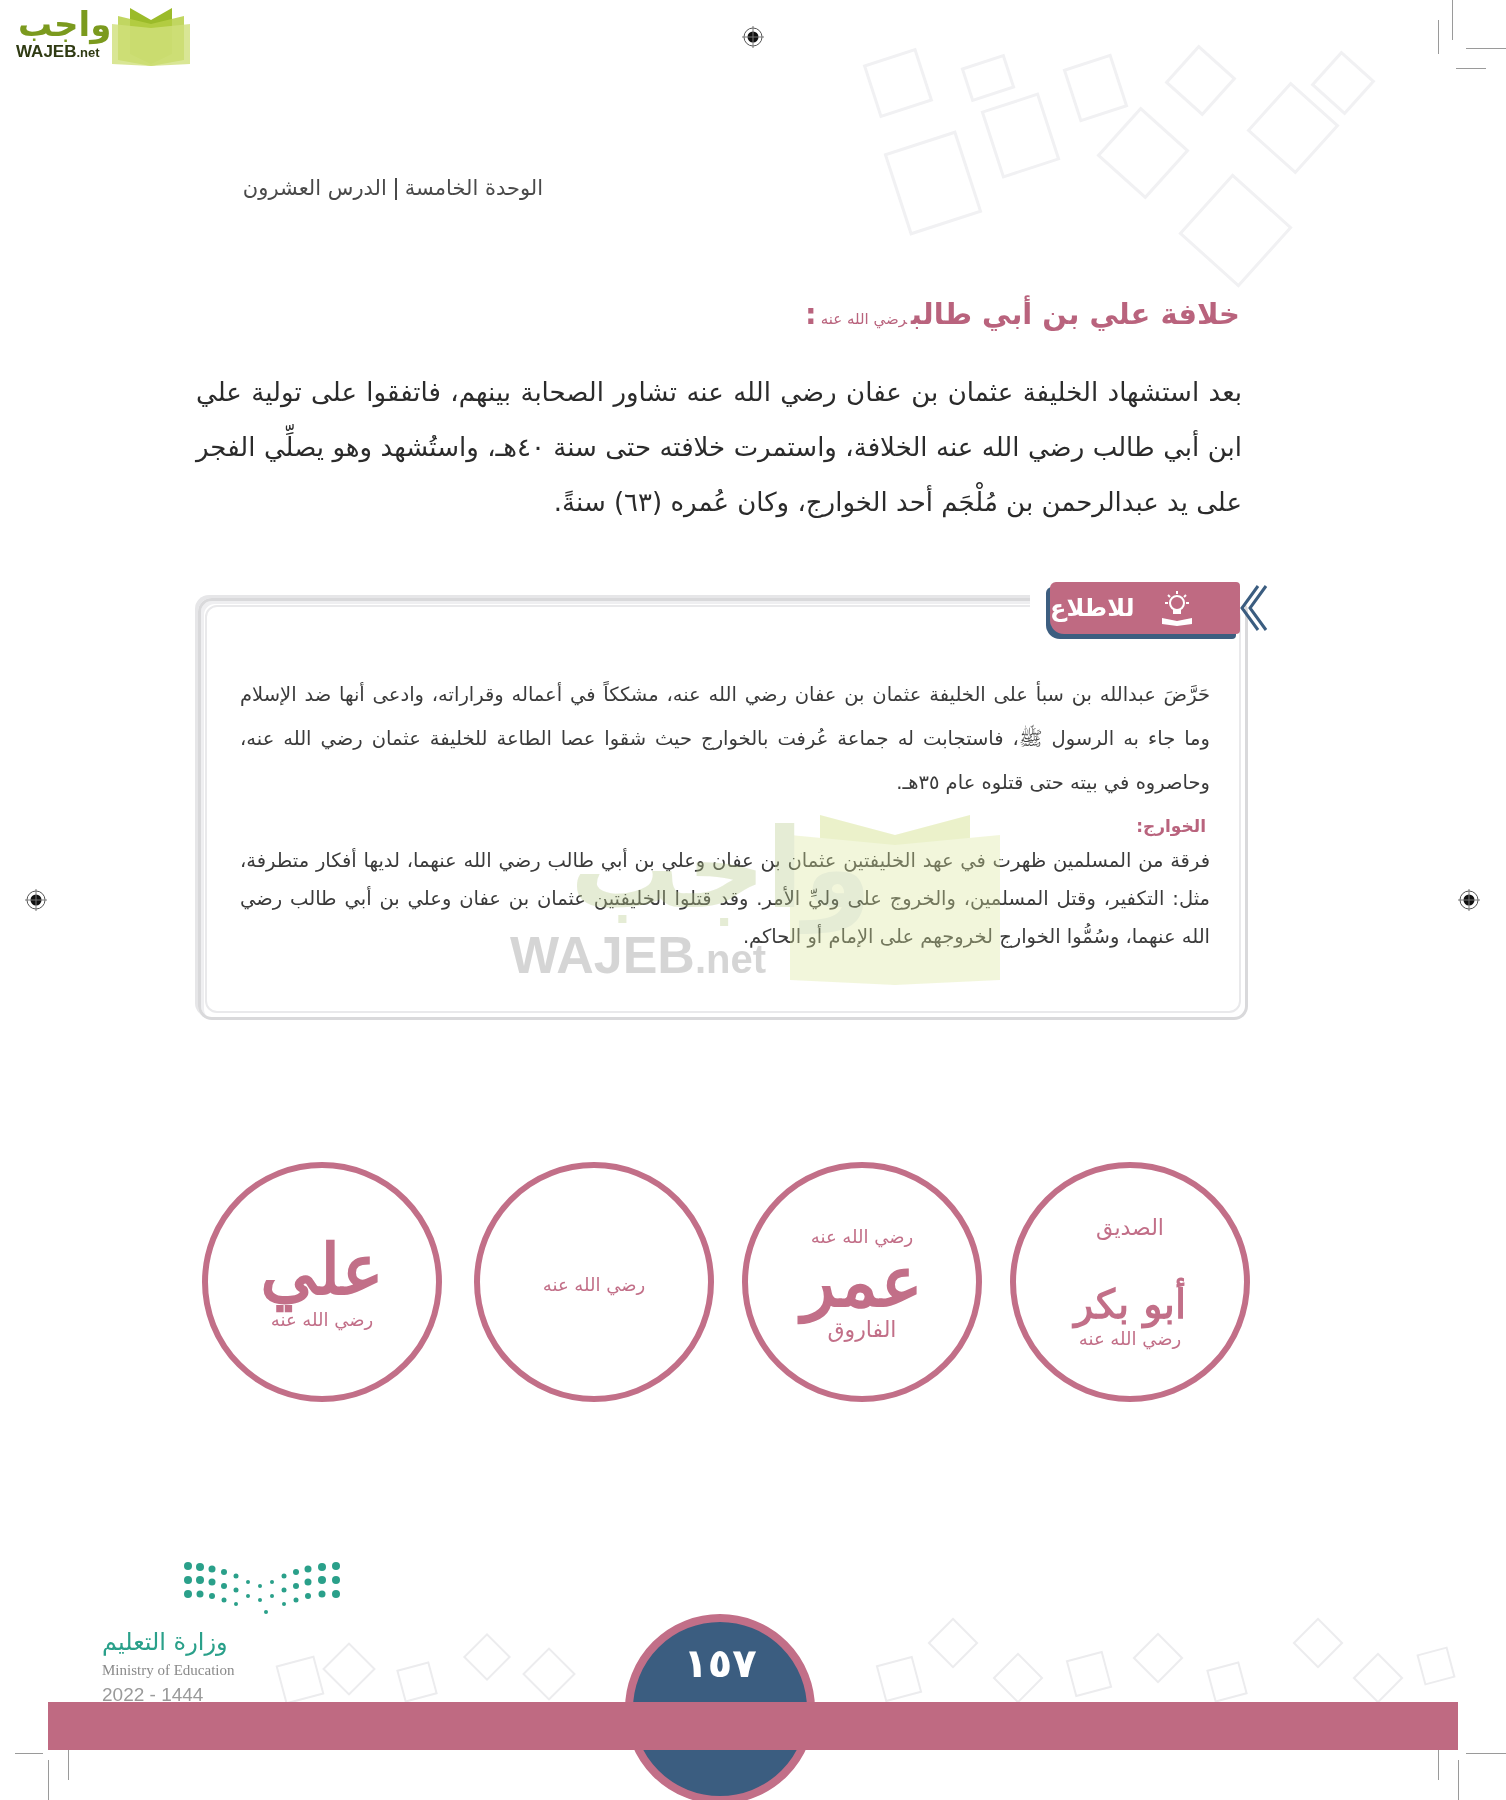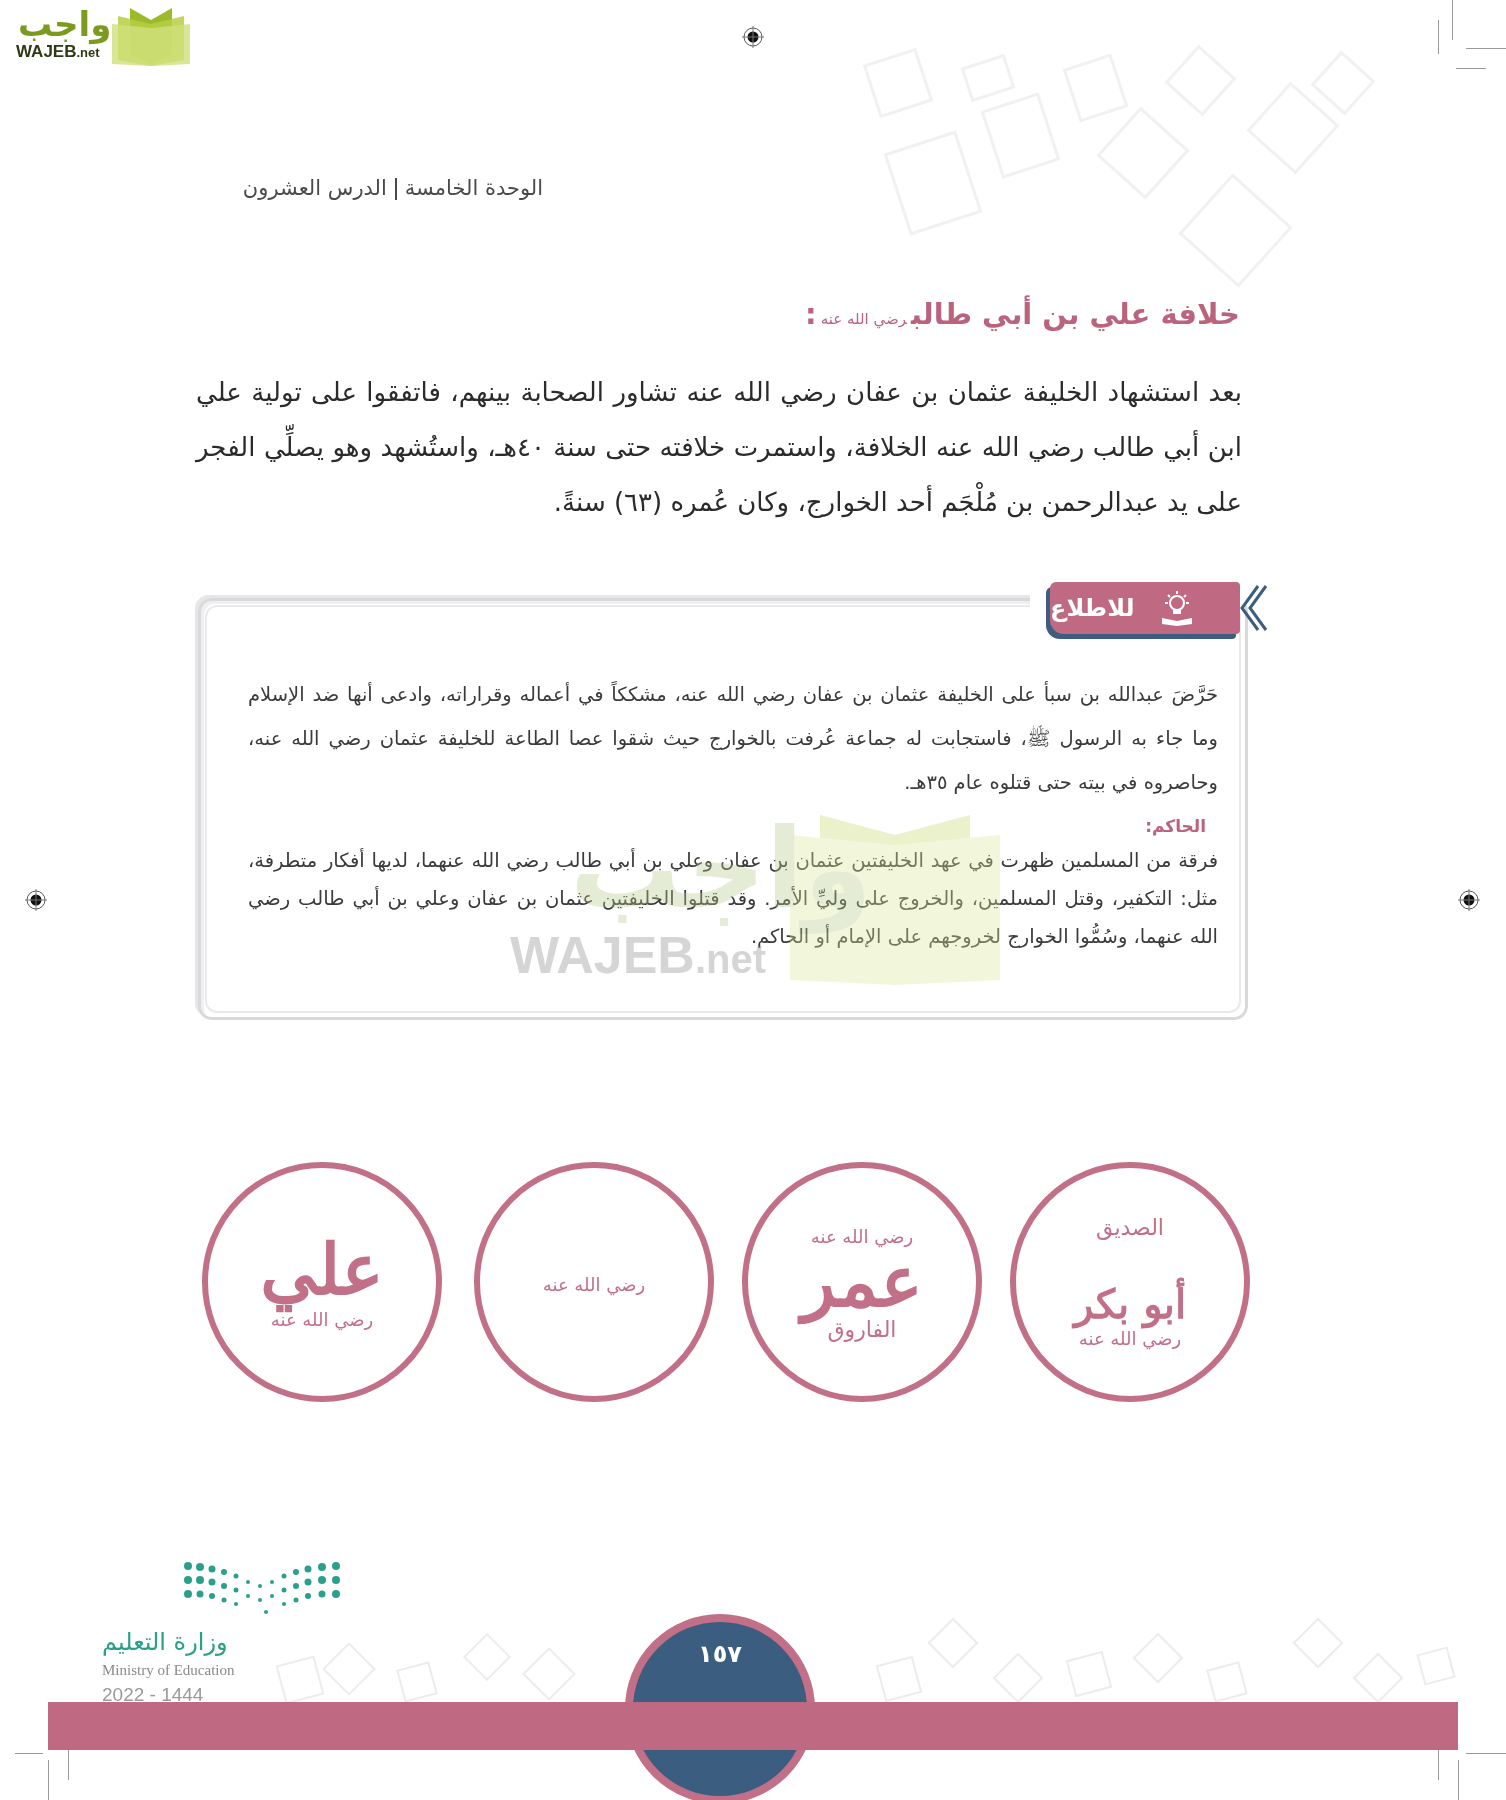--- a/index.html
+++ b/index.html
@@ -50,36 +50,36 @@
     right:266px; top:582px; width:190px; height:52px;
     background:#bf6a82; border-radius:6px 4px 4px 14px;
     box-shadow: -4px 5px 0 #3d5e80;
     display:flex; align-items:center; justify-content:flex-end; padding-right:44px; box-sizing:border-box;
   }
   .badge-label { color:#fff; font-size:24px; font-weight:bold; }
   .badge-bulb { position:absolute; right:46px; top:8px; width:34px; height:36px; }
   .badge-chevron { position:absolute; right:-28px; top:0; width:30px; height:52px; }
   .badge .badge-label { margin-right:50px; }
 
-  .box-text { right:288px; width:970px; font-size:19.5px; color:#3b3b3b; line-height:38px; text-align:justify; text-align-last:right; }
+  .box-text { right:296px; width:970px; font-size:19.5px; color:#3b3b3b; line-height:38px; text-align:justify; text-align-last:right; }
   .box-label { right:300px; top:816px; font-size:17px; color:#b9637d; font-weight:bold; }
 
   
   .wm { position:absolute; pointer-events:none; }
 
   
   .medal { position:absolute; width:240px; height:240px; border-radius:50%; border:6px solid #c26f88; box-sizing:border-box; display:flex; align-items:center; justify-content:center; flex-direction:column; color:#c26f88; }
   .medal-name { font-size:70px; font-weight:bold; line-height:1; font-family:"DejaVu Serif", serif; }
   .medal-sub { font-size:18px; margin-top:4px; }
   .medal-epithet { font-size:22px; margin-top:0; }
 
   
   .pink-band { left:48px; top:1702px; width:1410px; height:48px; background:#bf6a82; }
   .page-circle { left:625px; top:1614px; width:190px; height:190px; border-radius:50%; background:#3b5d80; border:8px solid #c26f88; box-sizing:border-box; }
-  .page-number { left:625px; top:1640px; width:190px; text-align:center; font-size:24px; font-weight:bold; color:#fff; }
+  .page-number { left:625px; top:1640px; width:190px; text-align:center; font-size:40px; font-weight:bold; color:#fff; }
 
   .moe-dots { left:182px; top:1560px; width:170px; height:60px; }
   .moe-ar { left:102px; top:1628px; font-size:24px; color:#2aa08a; direction:rtl; width:170px; text-align:left; }
   .moe-en { left:102px; top:1662px; font-size:15px; color:#8a8a8a; font-family:Liberation Serif, serif; }
   .moe-year { left:102px; top:1684px; font-size:19px; color:#9a9a9a; font-family:Liberation Sans, sans-serif; }
 
   .footer-deco { position:absolute; border:2px solid #ececee; }
 </style>
 </head>
 <body>
@@ -175,21 +175,21 @@
     <line x1="26" y1="5" x2="24" y2="7" stroke="#fff" stroke-width="2"></line>
     <path d="M2 28 L17 31 L32 28 L32 34 L17 36 L2 34 Z" fill="#fff"></path>
   </svg>
   <svg class="badge-chevron" viewBox="0 0 30 52">
     <polyline points="20,4 4,26 20,48" fill="none" stroke="#3b5d80" stroke-width="3"></polyline>
     <polyline points="28,4 12,26 28,48" fill="none" stroke="#3b5d80" stroke-width="3"></polyline>
   </svg>
 </div>
 
 <p class="abs box-text rtl" style="margin:0;top:673px;line-height:44px;">حَرَّضَ عبدالله بن سبأ على الخليفة عثمان بن عفان رضي الله عنه، مشككاً في أعماله وقراراته، وادعى أنها ضد الإسلام وما جاء به الرسول ﷺ، فاستجابت له جماعة عُرفت بالخوارج حيث شقوا عصا الطاعة للخليفة عثمان رضي الله عنه، وحاصروه في بيته حتى قتلوه عام ٣٥هـ.</p>
-<div class="abs box-label rtl">الحاكم:</div>
+<div class="abs box-label rtl">الخوارج:</div>
 <p class="abs box-text rtl" style="margin:0;top:842px;">فرقة من المسلمين ظهرت في عهد الخليفتين عثمان بن عفان وعلي بن أبي طالب رضي الله عنهما، لديها أفكار متطرفة، مثل: التكفير، وقتل المسلمين، والخروج على وليِّ الأمر. وقد قتلوا الخليفتين عثمان بن عفان وعلي بن أبي طالب رضي الله عنهما، وسُمُّوا الخوارج لخروجهم على الإمام أو الحاكم.</p>
 
 <div class="wm" style="left:510px;top:815px;width:500px;height:170px;opacity:0.35;">
   <svg style="position:absolute;left:270px;top:0;" width="230" height="170" viewBox="0 0 230 170">
     <path d="M115 20 L40 0 L40 150 L115 170 Z" fill="#c7d96a"></path>
     <path d="M115 20 L190 0 L190 150 L115 170 Z" fill="#c7d96a"></path>
     <path d="M115 30 L10 20 L10 165 L115 170 Z" fill="#dbe79b"></path>
     <path d="M115 30 L220 20 L220 165 L115 170 Z" fill="#dbe79b"></path>
   </svg>
   <div style="position:absolute;left:60px;top:-10px;font-size:110px;font-weight:bold;color:#b7c98a;">واجب</div>

